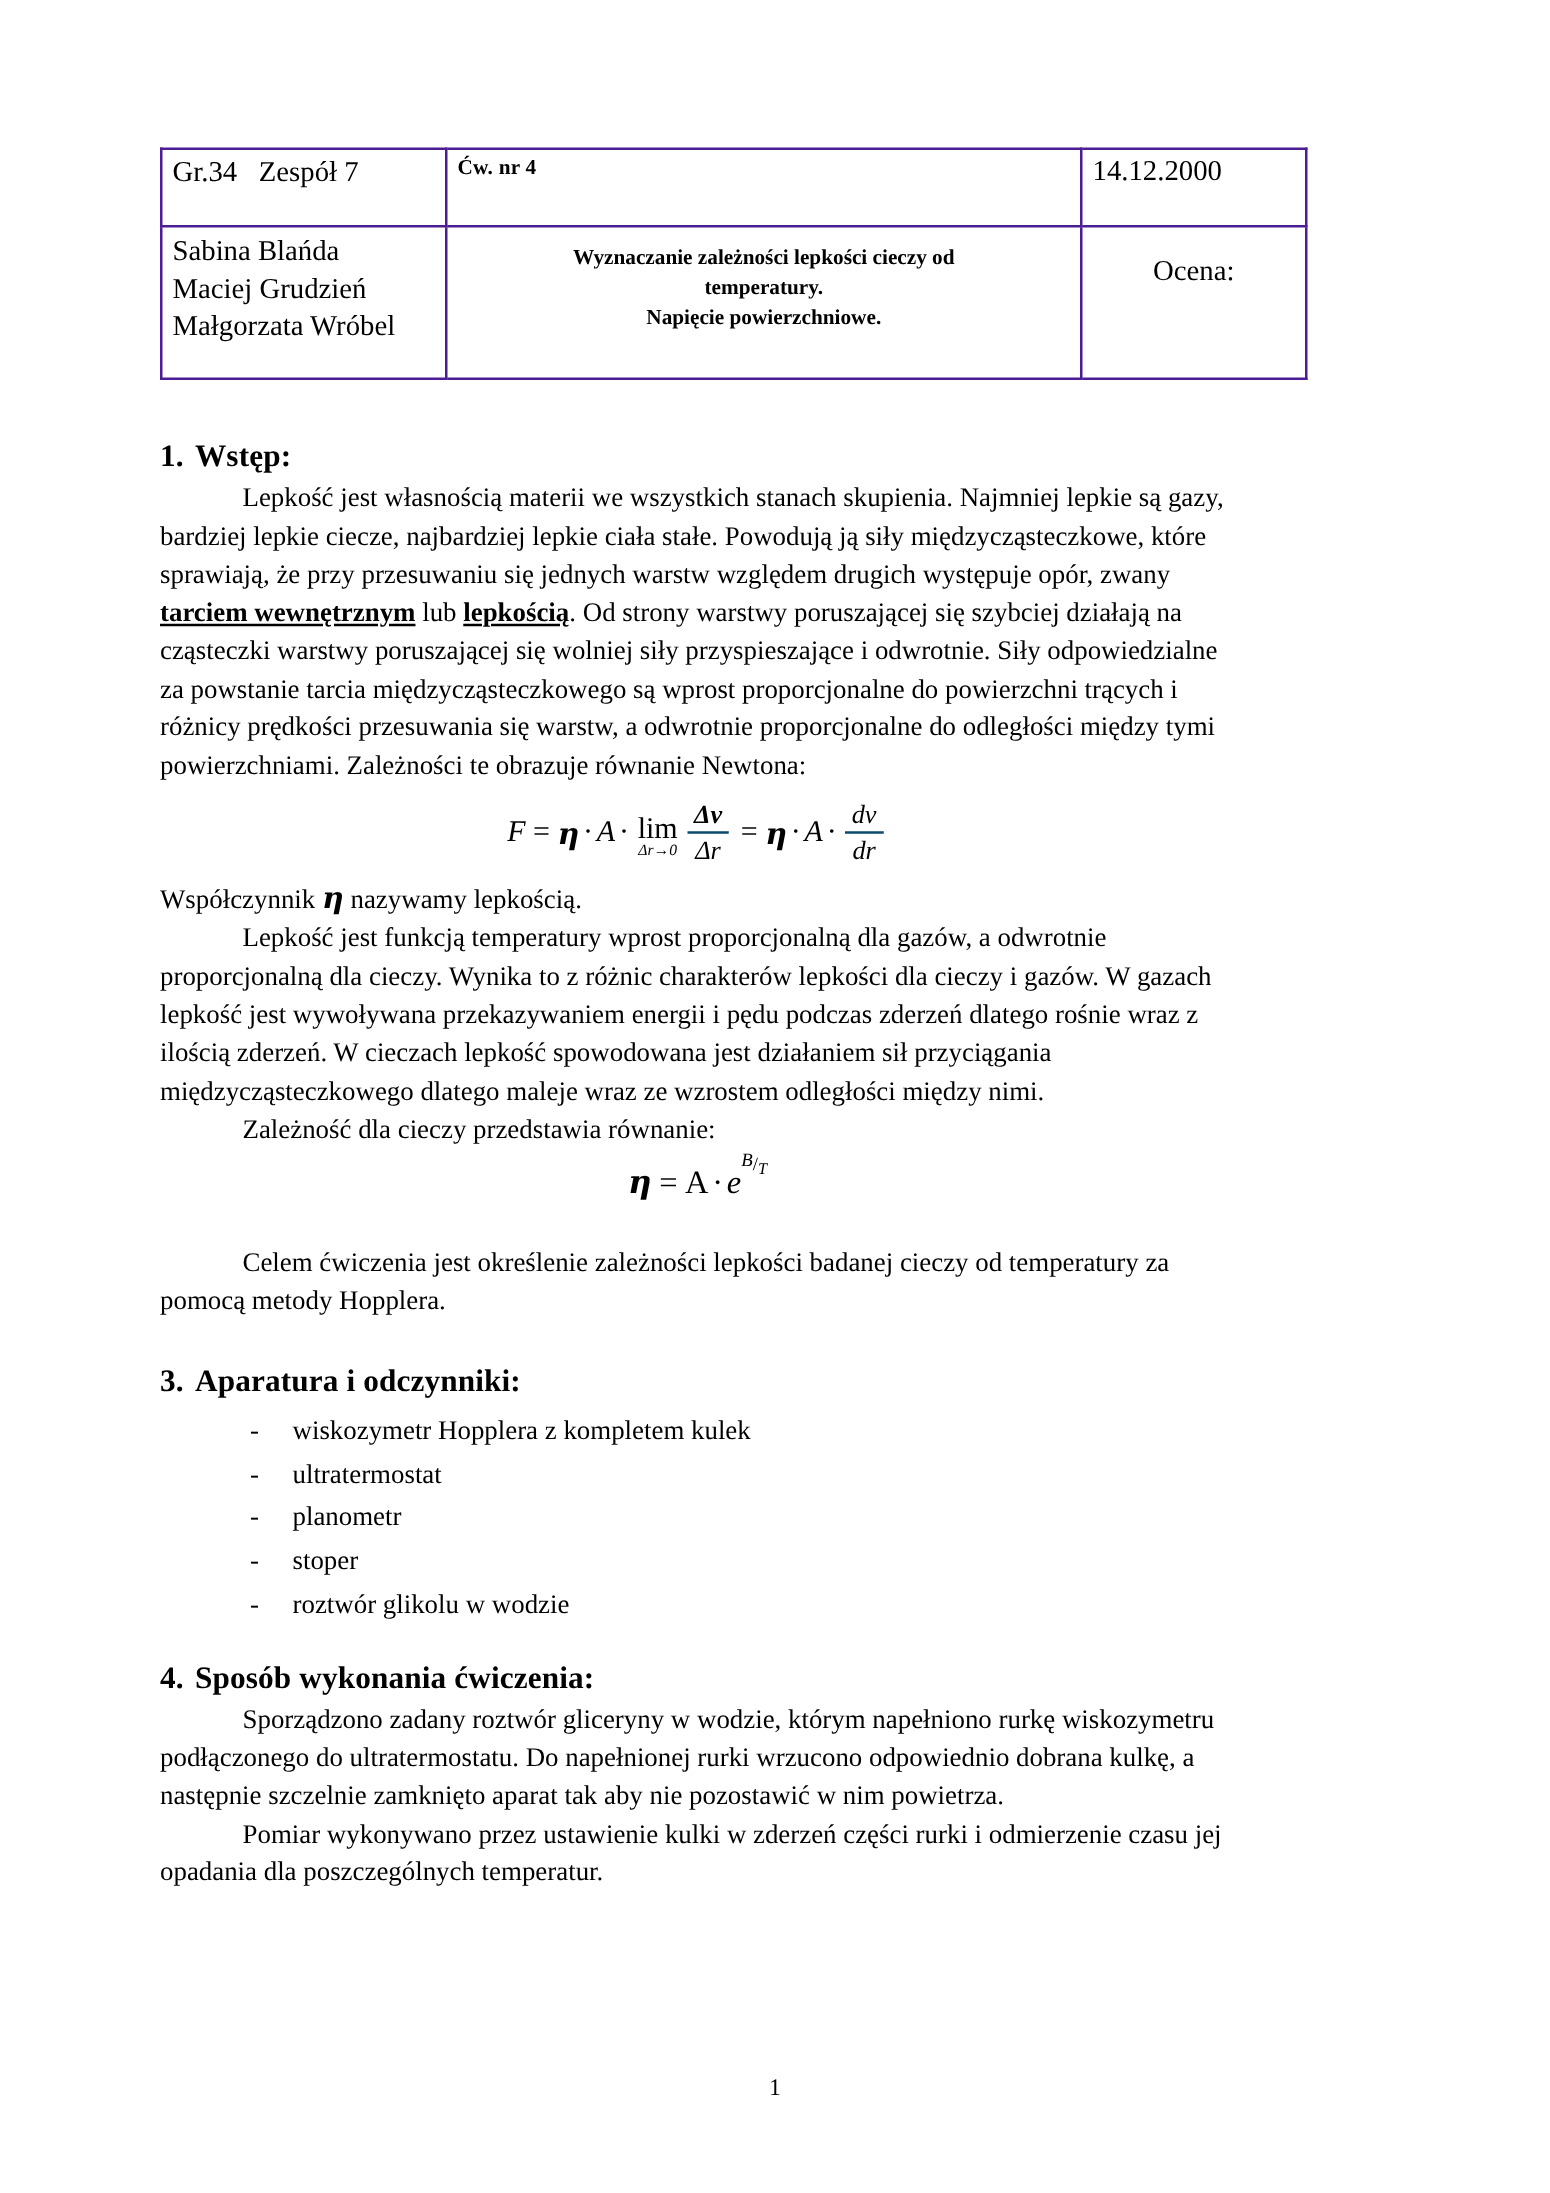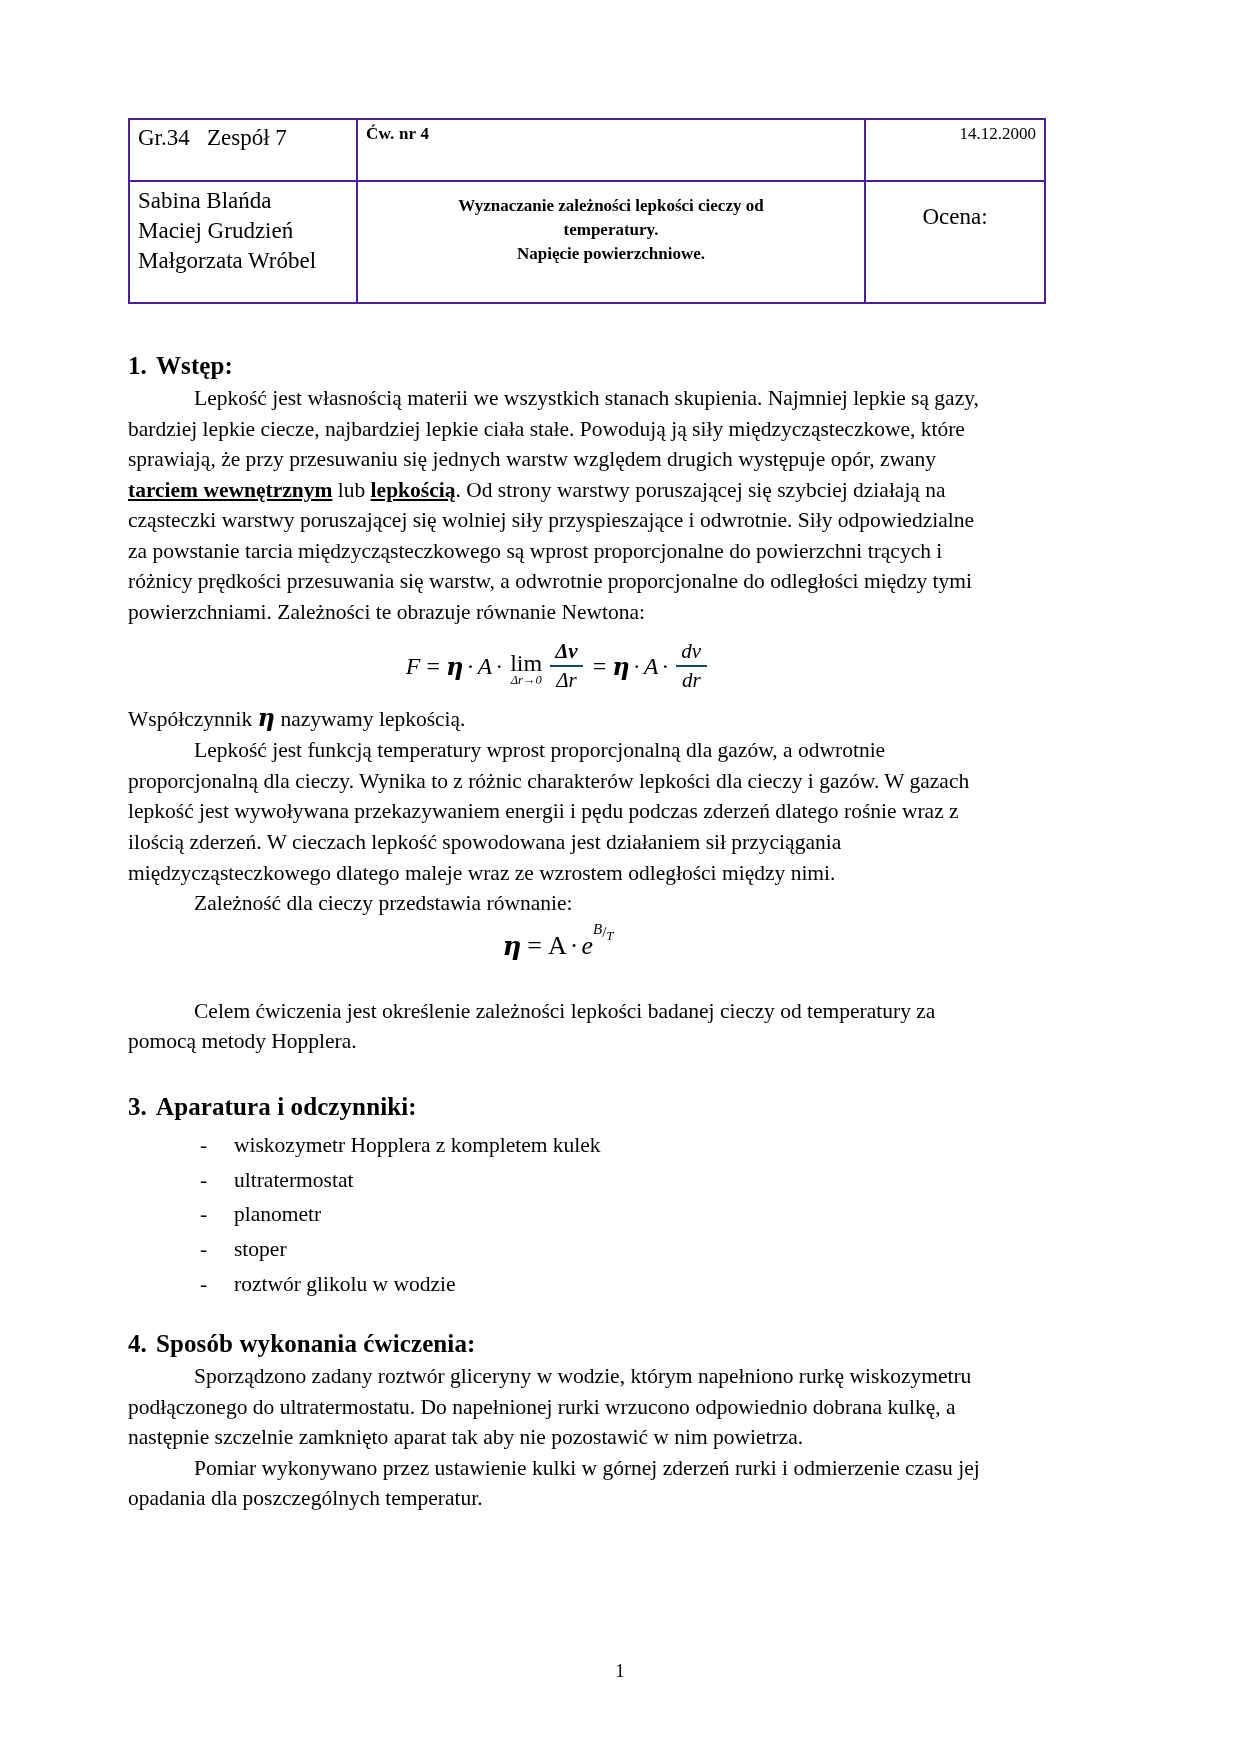--- a/index.html
+++ b/index.html
@@ -60,22 +60,22 @@
   }
   .cell-title {
     font-size: 17px;
     font-weight: bold;
     text-align: center;
     line-height: 1.42;
     height: 94px;
     padding-top: 8px !important;
   }
   .cell-date {
-    font-size: 17px;
-    text-align: right;
+    font-size: 23px;
+    text-align: left;
     height: 52px;
   }
   .cell-grade {
     font-size: 23px;
     text-align: center;
     height: 94px;
     padding-top: 18px !important;
   }
 
   
@@ -309,21 +309,21 @@
       <li><span class="dash">-</span><span>stoper</span></li>
       <li><span class="dash">-</span><span>roztwór glikolu w wodzie</span></li>
     </ul>
 
     <div class="gap-md"></div>
 
     <h2 class="sec">
       <span class="num">4.</span><span>Sposób wykonania ćwiczenia:</span>
     </h2>
     <p class="para ind">Sporządzono zadany roztwór gliceryny w wodzie, którym napełniono rurkę wiskozymetru podłączonego do ultratermostatu. Do napełnionej rurki wrzucono odpowiednio dobrana kulkę, a następnie szczelnie zamknięto aparat tak aby nie pozostawić w nim powietrza.</p>
-    <p class="para ind">Pomiar wykonywano przez ustawienie kulki w górnej zderzeń rurki i odmierzenie czasu jej opadania dla poszczególnych temperatur.</p>
+    <p class="para ind">Pomiar wykonywano przez ustawienie kulki w zderzeń części rurki i odmierzenie czasu jej opadania dla poszczególnych temperatur.</p>
 
   </div>
 
   <div class="footer">
     <span>1</span>
   </div>
 
 </div>
 
 </body></html>

